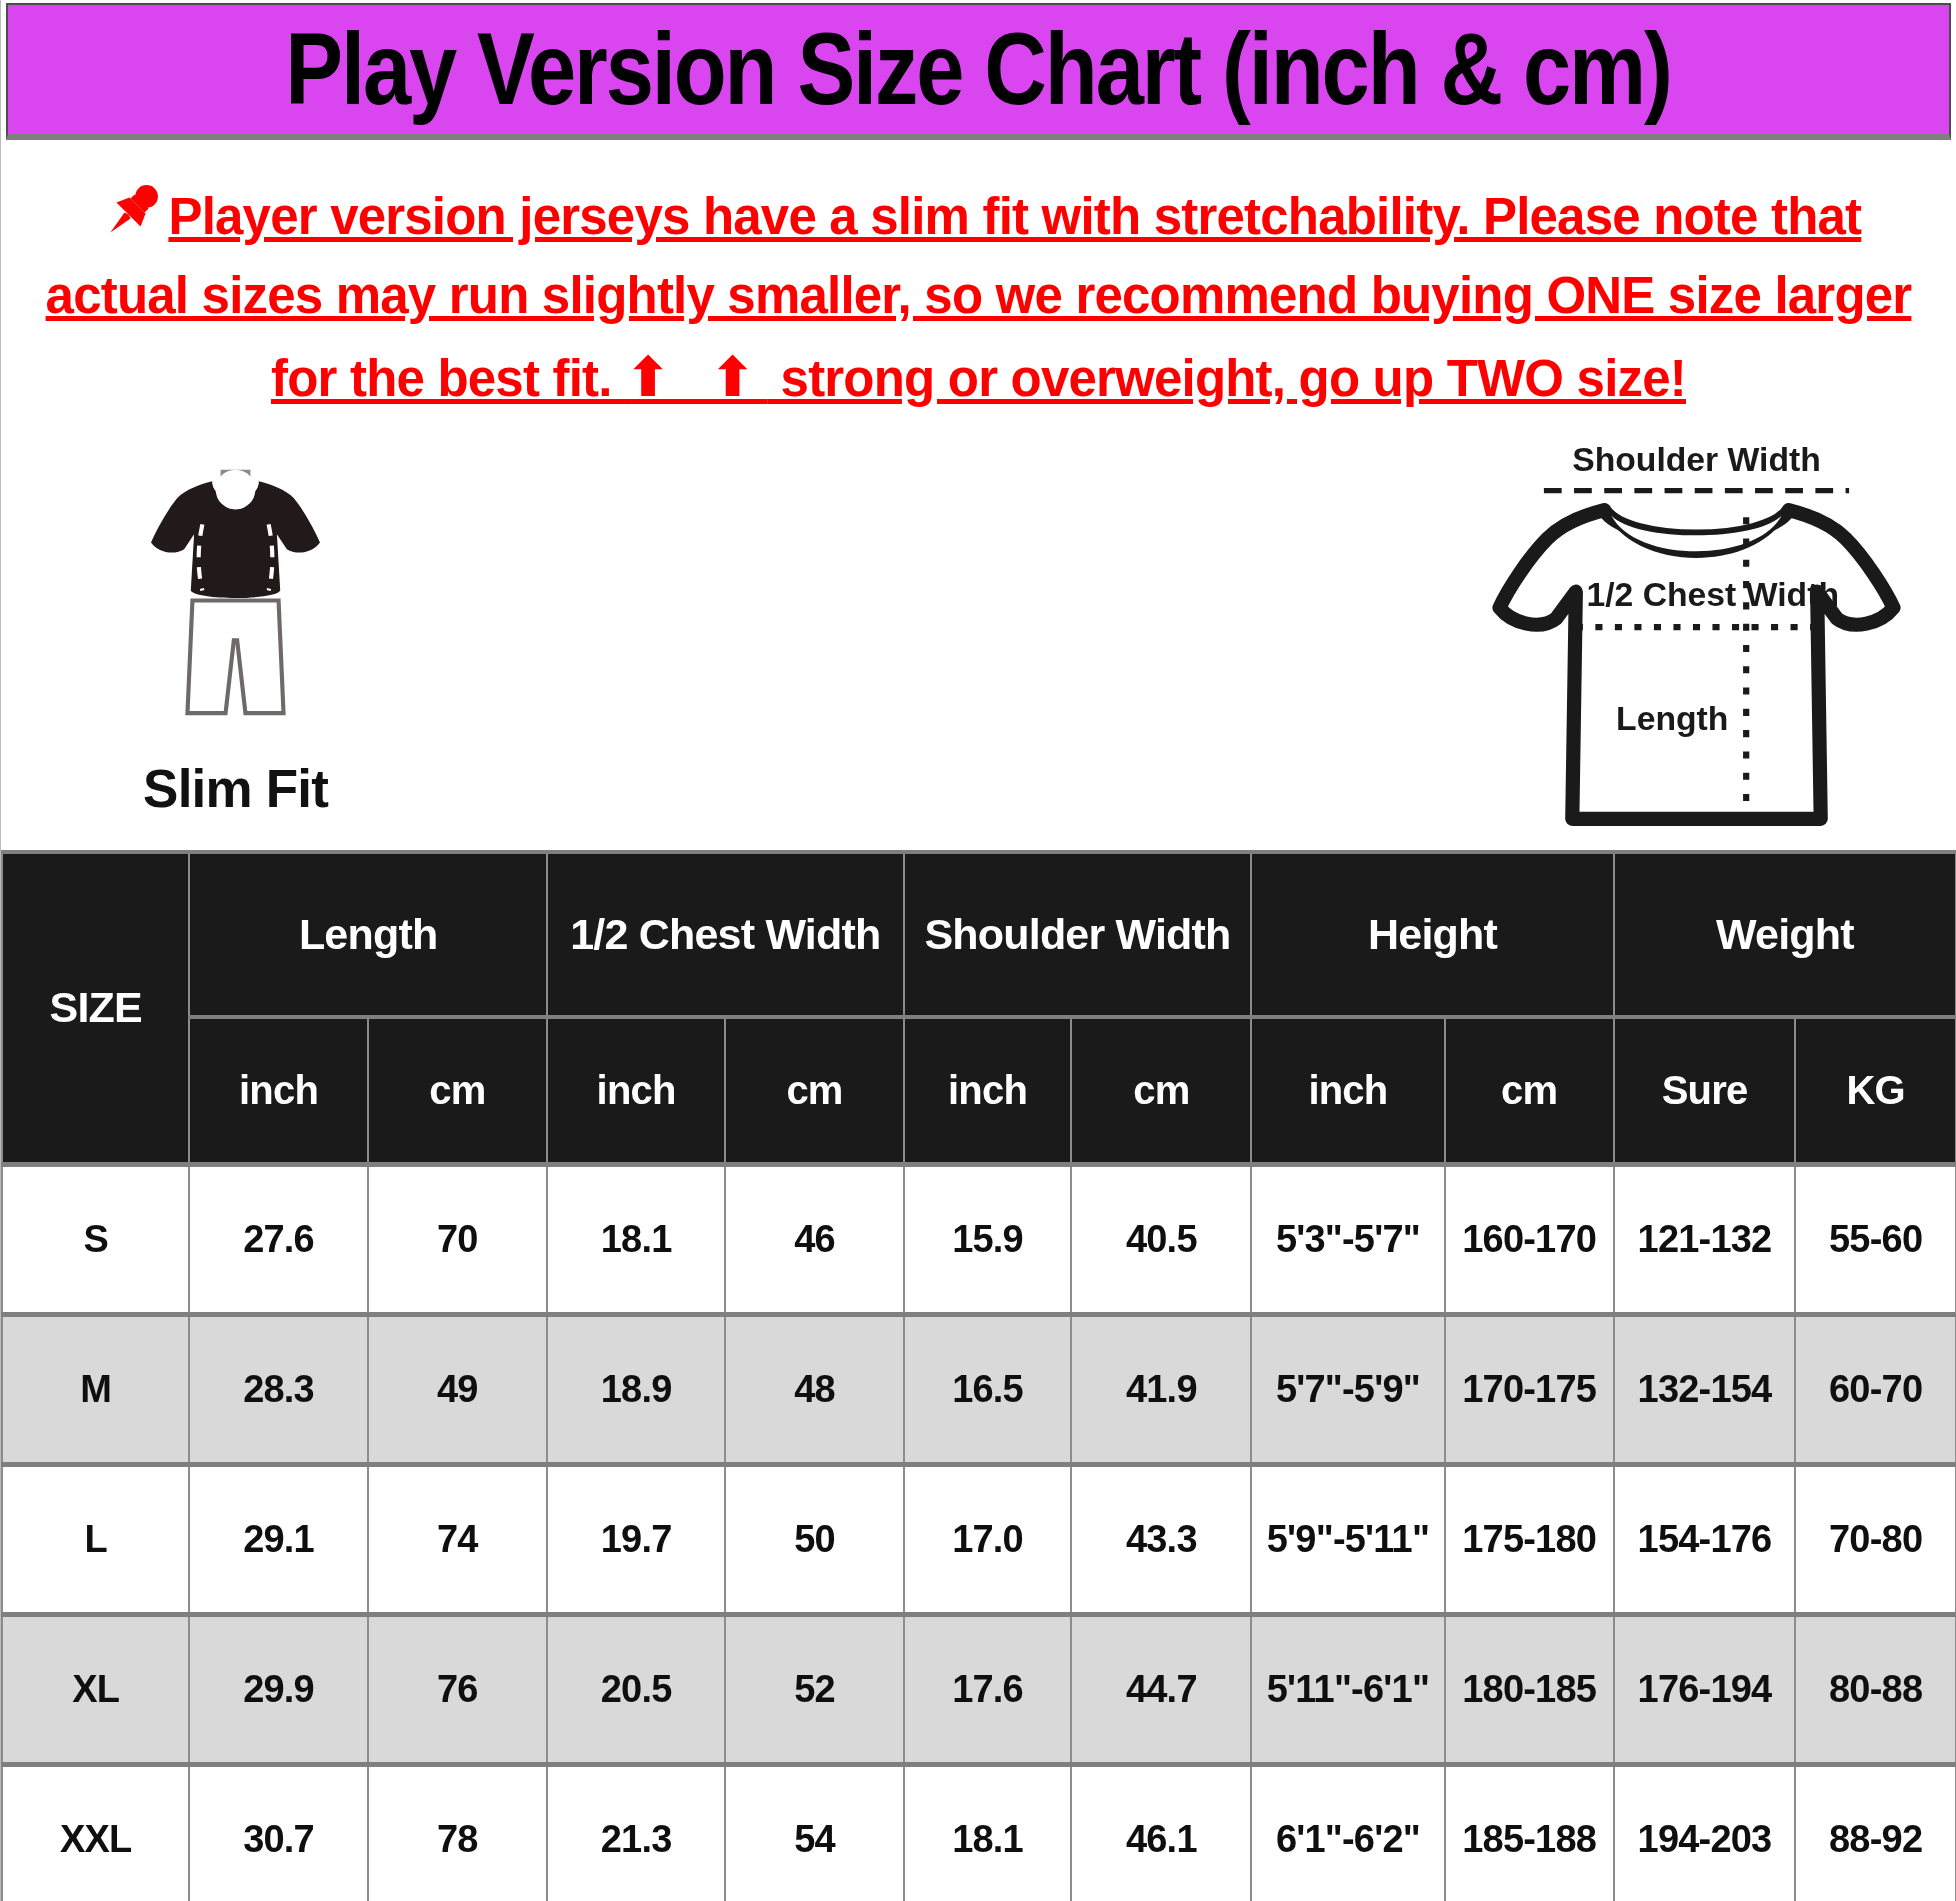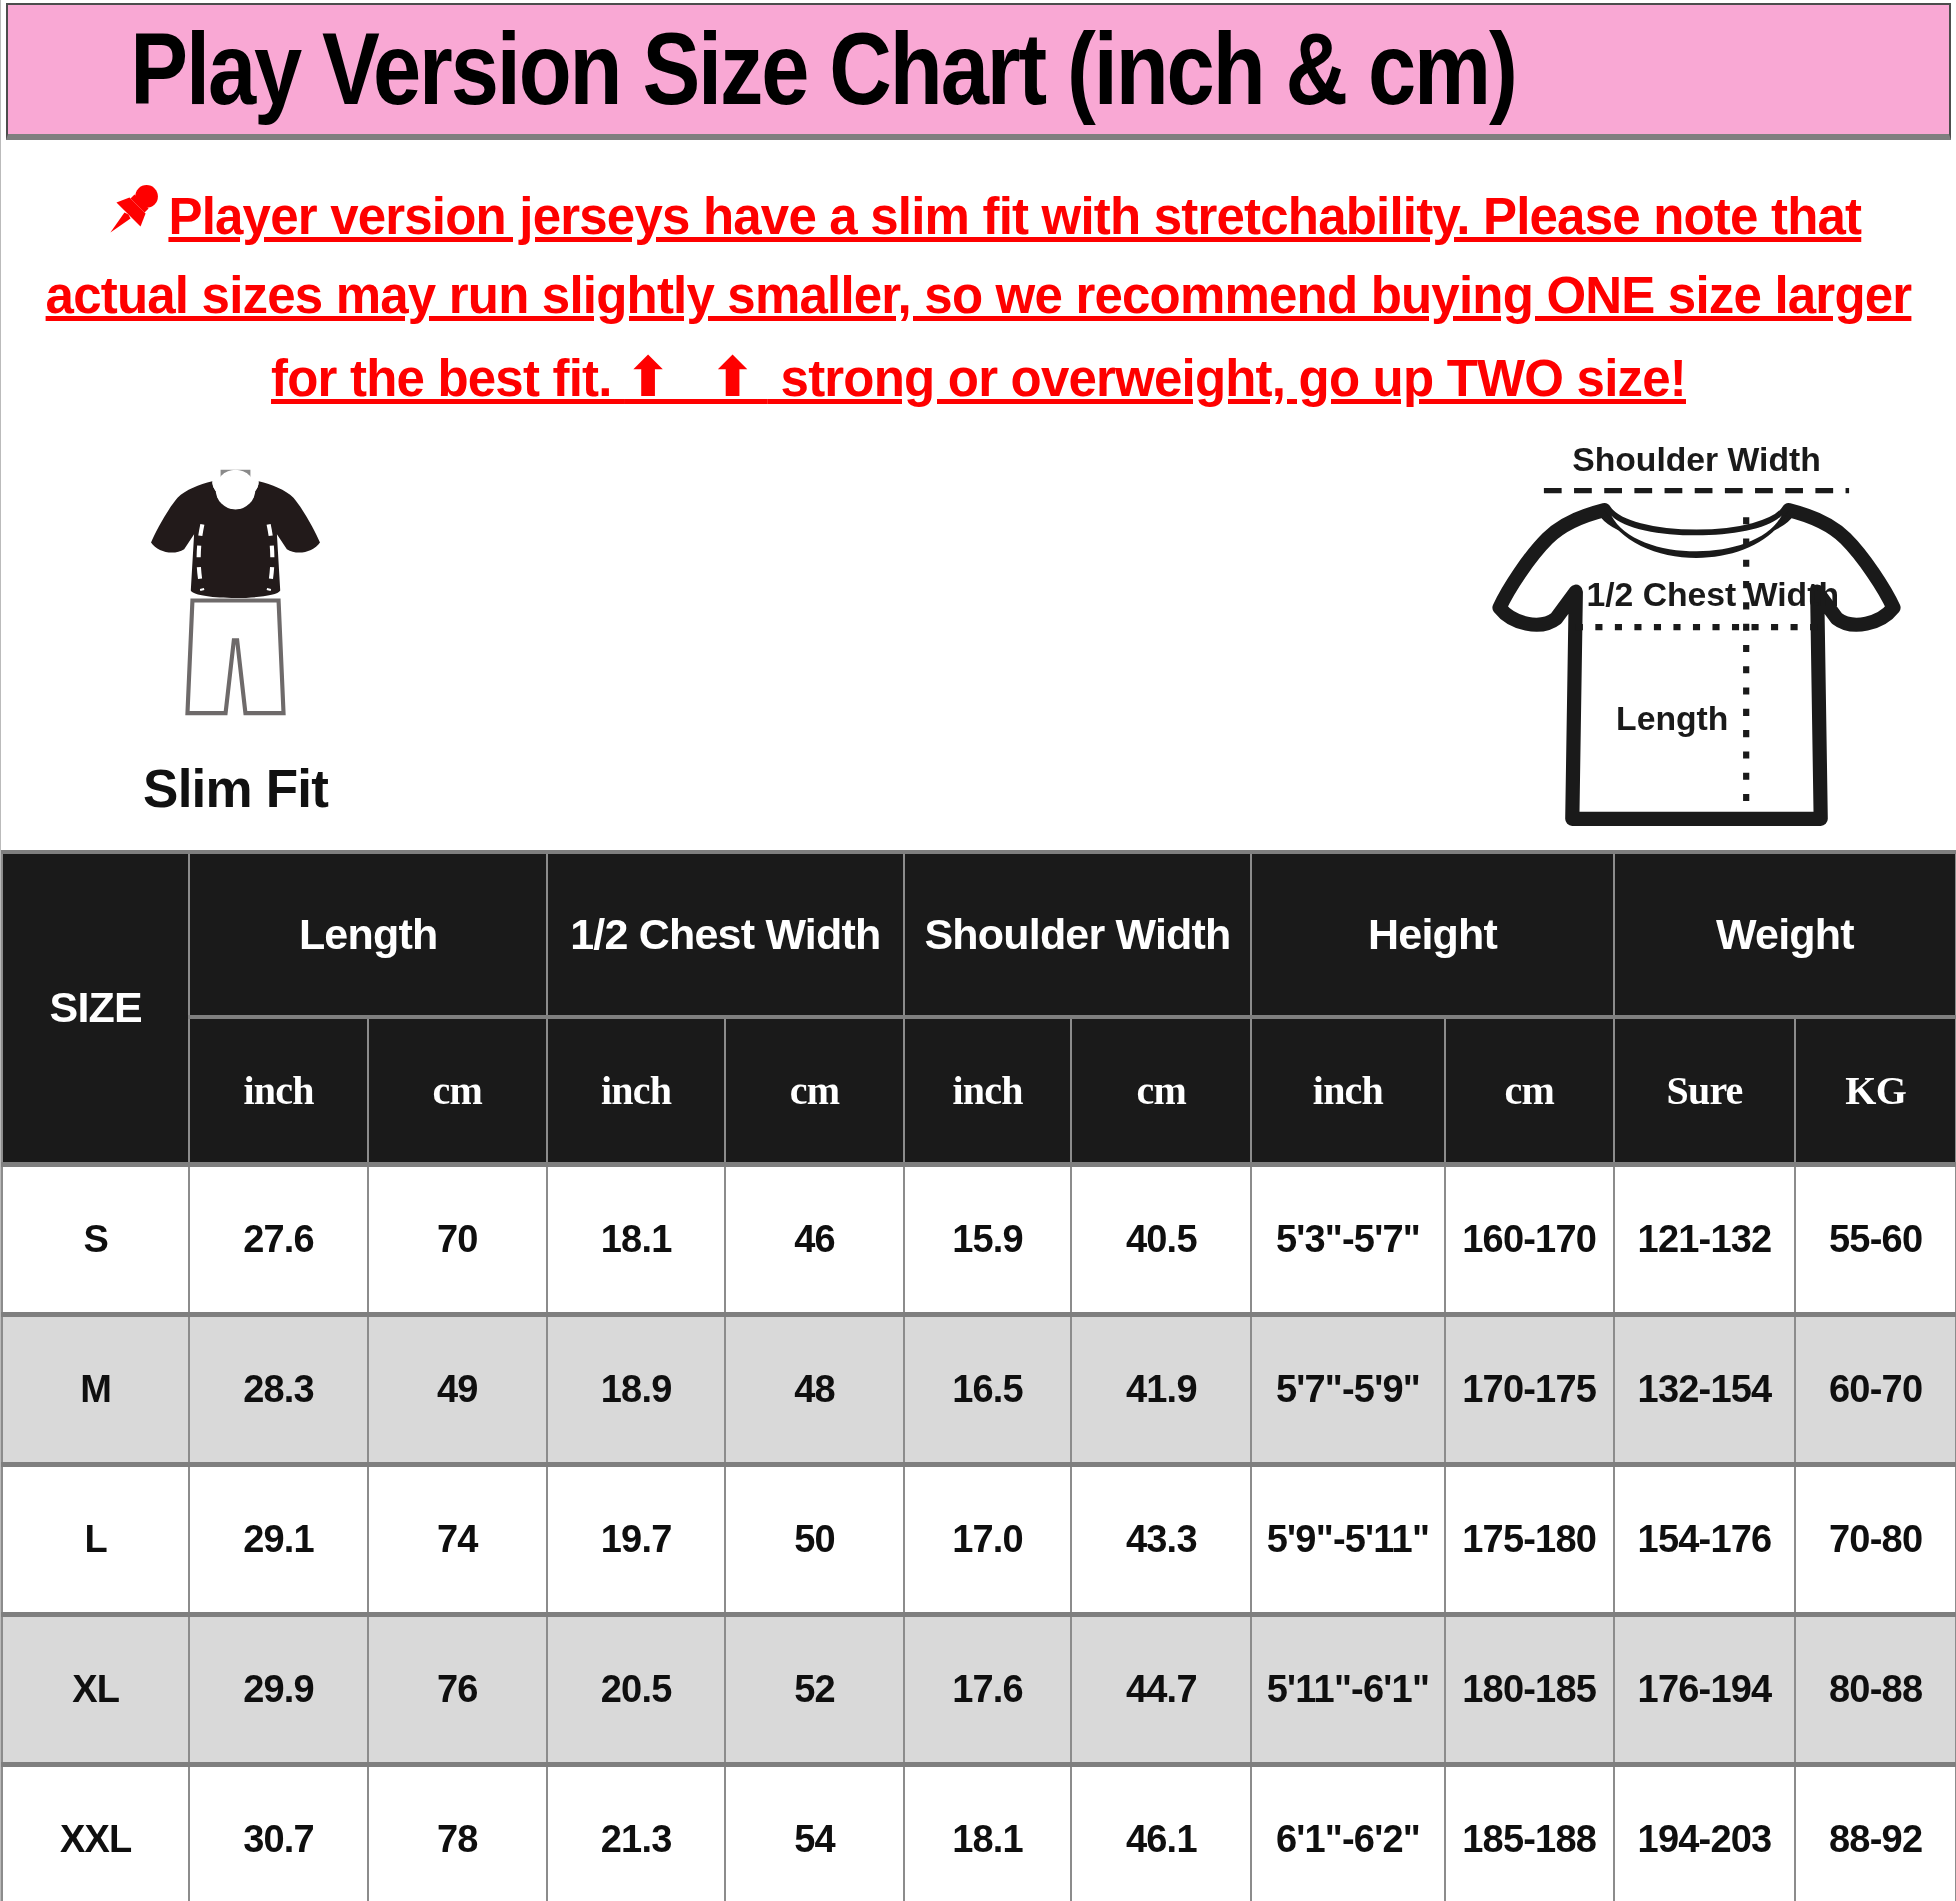--- a/index.html
+++ b/index.html
@@ -14,24 +14,24 @@
     width:1956px; height:1902px;
     background:#ffffff;
     overflow:hidden;
     border-left:0.8px solid #bbbbbb;
   }
 
   
   .title-band {
     margin:3.3px 5px 0 5px;
     height:137px;
-    background:#f9a8d4;
+    background:#d946ef;
     border:2.5px solid #4d4d4d;
     border-bottom:6.6px solid #7f7f7f;
-    display:flex; align-items:center; 
+    display:flex; align-items:center; justify-content:center;
   }
   .title-text {
     display:inline-block;
     font-size:102px;
     letter-spacing:-2.5px;
     transform:scaleX(.85);
     white-space:nowrap;
     color:#000000;
   }
 
@@ -107,21 +107,21 @@
     text-align:center; vertical-align:middle;
     letter-spacing:-0.8px;
   }
   .size-table thead th {
     background:#1a1a1a;
     color:#ffffff;
     border-top:4.1px solid #7f7f7f;
     border-bottom:4.1px solid #7f7f7f;
   }
   .size-table thead tr.group-row th { font-size:43px; height:165px; }
-  .size-table thead tr.unit-row  th { font-size:40px; height:147px;font-family:Liberation Serif, serif; }
+  .size-table thead tr.unit-row  th { font-size:40px; height:147px; }
   .size-table thead th.size-head { font-size:41px; }
   .size-table tbody tr { height:150px; }
   .size-table tbody td {
     font-size:38px;
     border-top:5px solid #7f7f7f;
     background:#ffffff;
     color:#0f0f0f;
   }
   .size-table tbody tr.alt td { background:#d9d9d9; }
 </style>

